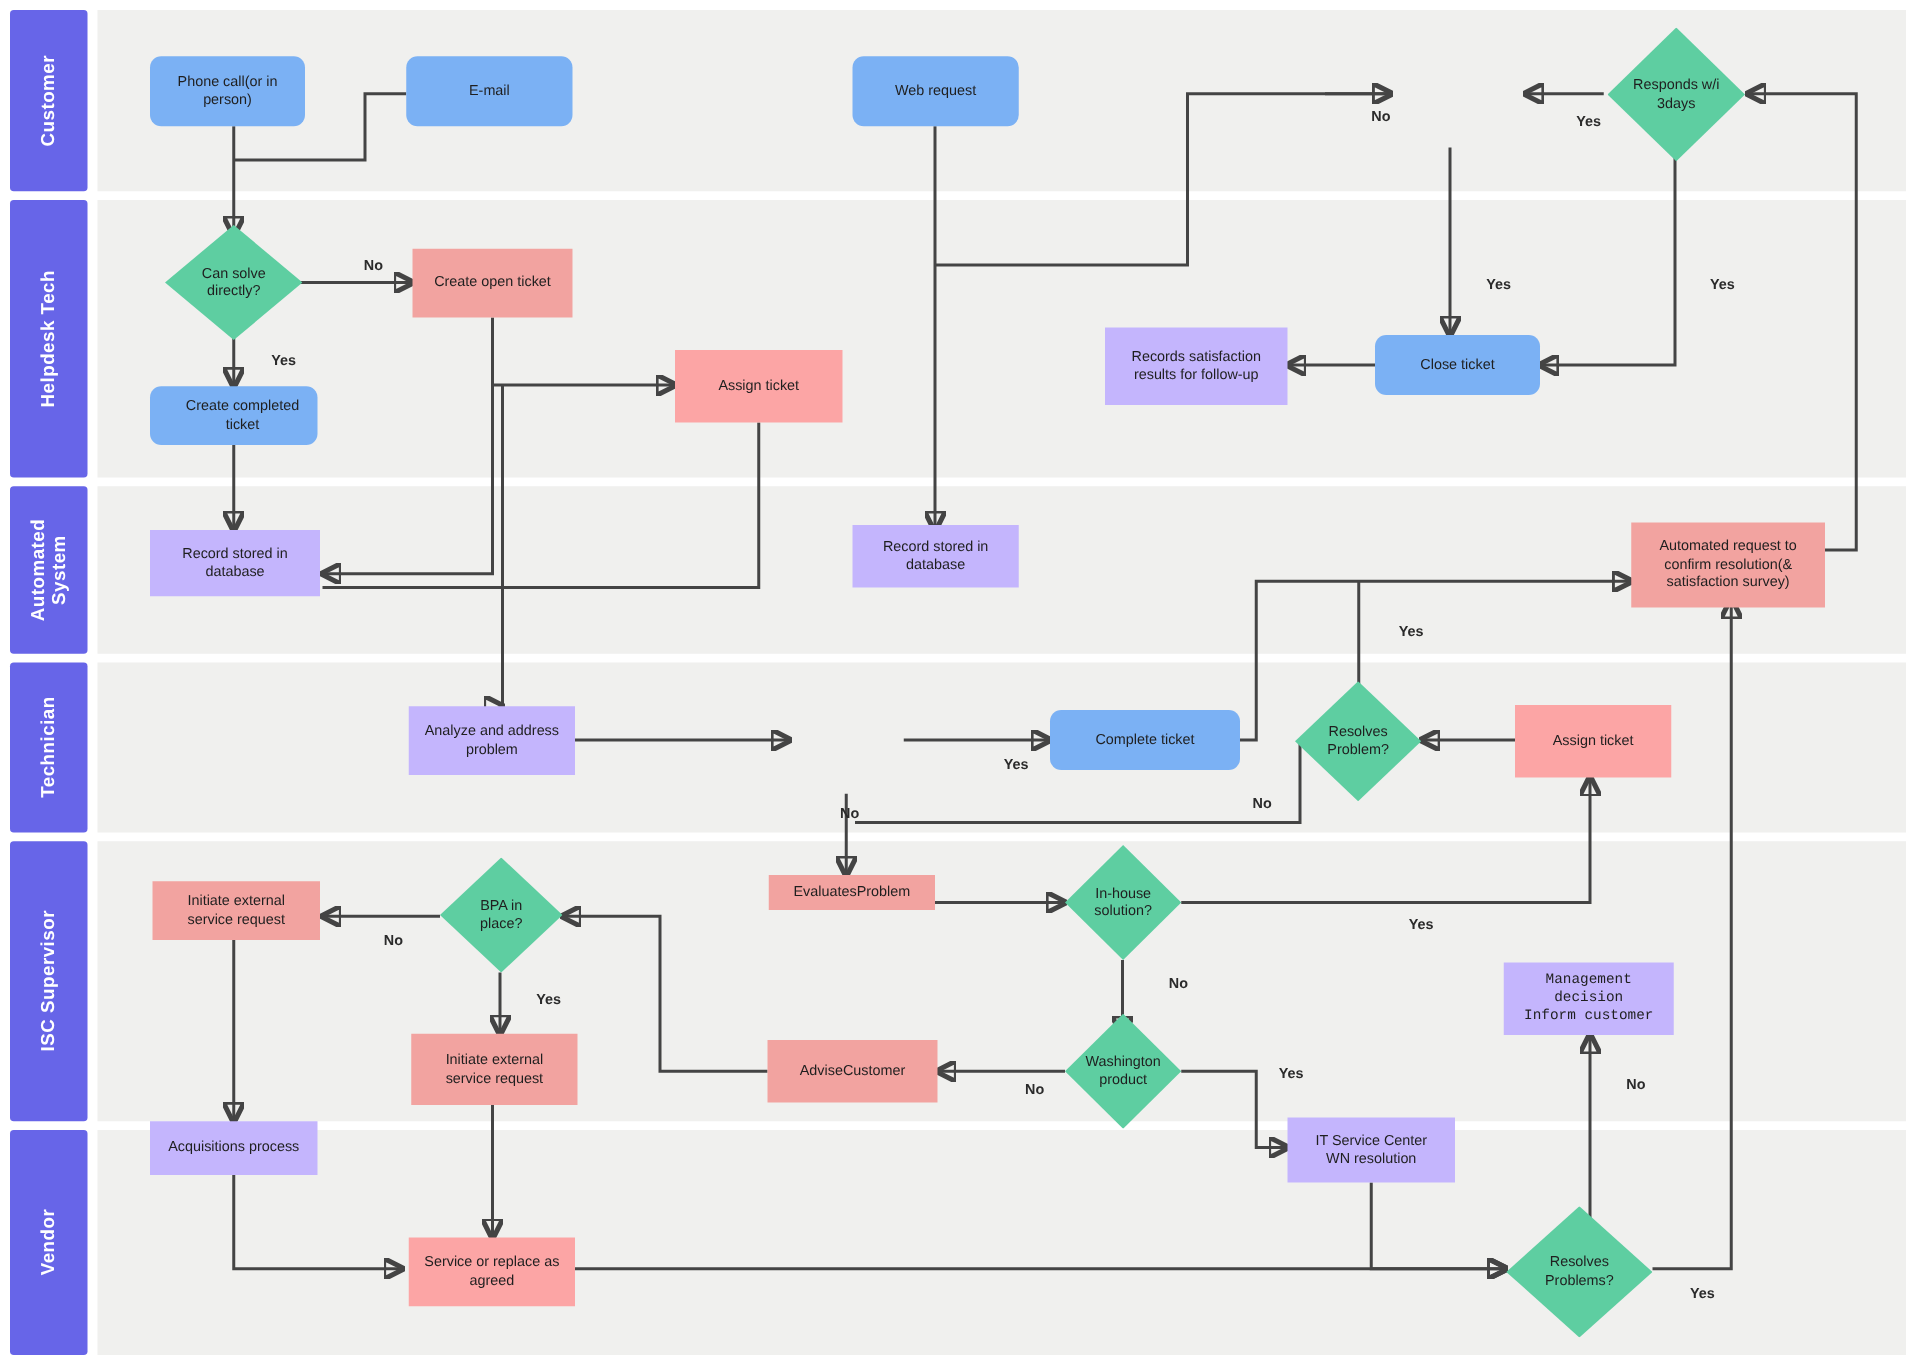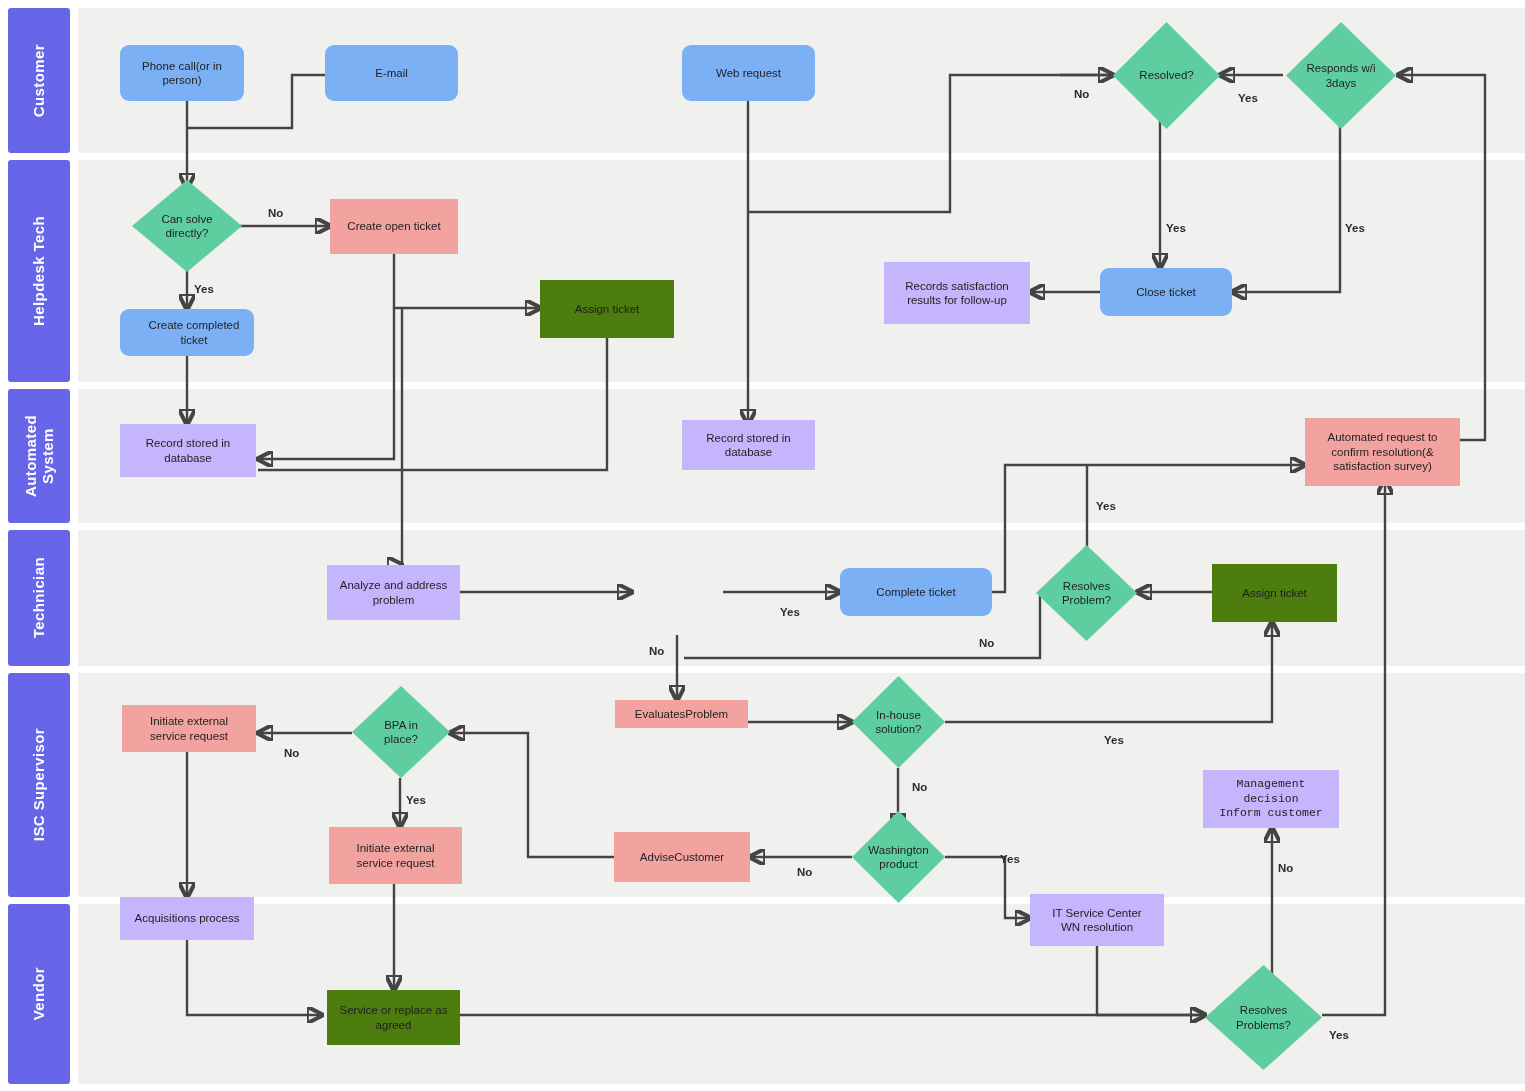--- a/index.html
+++ b/index.html
@@ -16,29 +16,29 @@
     writing-mode:vertical-rl;transform:rotate(180deg);
     color:#ffffff;font-weight:bold;font-size:15px;letter-spacing:.4px;
     text-align:center;line-height:1.15;white-space:pre-line;
   }
   
   .lane-body{position:absolute;left:78px;right:0;background:#f0f0ee;}
 
   
   svg#wires{position:absolute;left:0;top:0;width:1525px;height:1091px;pointer-events:none;}
   svg#wires path{fill:none;stroke:#444444;stroke-width:2.4;}
-  .edge-label{position:absolute;font-size:11.5px;font-weight:bold;color:#2b2b2b;}
+  .edge-label{position:absolute;font-size:11.5px;font-weight:bold;color:#2b2b2b;margin-left:23px;}
 
   
   .node{position:absolute;display:flex;align-items:center;justify-content:center;text-align:center;
         font-size:11.5px;color:#1f1f1f;line-height:1.25;padding:2px 6px;box-sizing:border-box;}
   .n-blue{background:#7BB1F4;border-radius:9px;}
   .n-red{background:#F2A3A0;}
   .n-orange{background:#c4b5fd;}
-  .n-purple{background:#4d7c0f;text-align:center;}
+  .n-purple{background:#fca5a5;text-align:center;}
 
   .dia{position:absolute;}
   .dia .shape{position:absolute;inset:0;background:#5ECEA1;
               clip-path:polygon(50% 0,100% 50%,50% 100%,0 50%);}
   .dia .txt{position:absolute;inset:0;display:flex;align-items:center;justify-content:center;
             text-align:center;font-size:11.5px;color:#1f1f1f;line-height:1.25;}
 </style>
 </head>
 <body>
 
@@ -170,24 +170,20 @@
   <div class="edge-label" style="left:912px;top:781px;">No</div>
   <div class="edge-label" style="left:797px;top:866px;">No</div>
   <div class="edge-label" style="left:1000px;top:853px;">Yes</div>
   <div class="edge-label" style="left:1278px;top:862px;">No</div>
   <div class="edge-label" style="left:1329px;top:1029px;">Yes</div>
 
   <div class="node n-blue" style="left:120px;top:45px;width:124px;height:56px;">Phone call(or in person)</div>
   <div class="node n-blue" style="left:325px;top:45px;width:133px;height:56px;">E-mail</div>
   <div class="node n-blue" style="left:682px;top:45px;width:133px;height:56px;">Web request</div>
 
-  <div class="dia" style="left:1113px;top:22px;width:107px;height:107px;">
-    <div class="shape"></div>
-    <div class="txt">Resolved?</div>
-  </div>
   <div class="dia" style="left:1286px;top:22px;width:110px;height:107px;">
     <div class="shape"></div>
     <div class="txt" style="white-space:pre-line;">Responds w/i
 3days</div>
   </div>
 
   <div class="dia" style="left:132px;top:180px;width:110px;height:92px;">
     <div class="shape"></div>
     <div class="txt" style="white-space:pre-line;">Can solve
 directly?</div>

